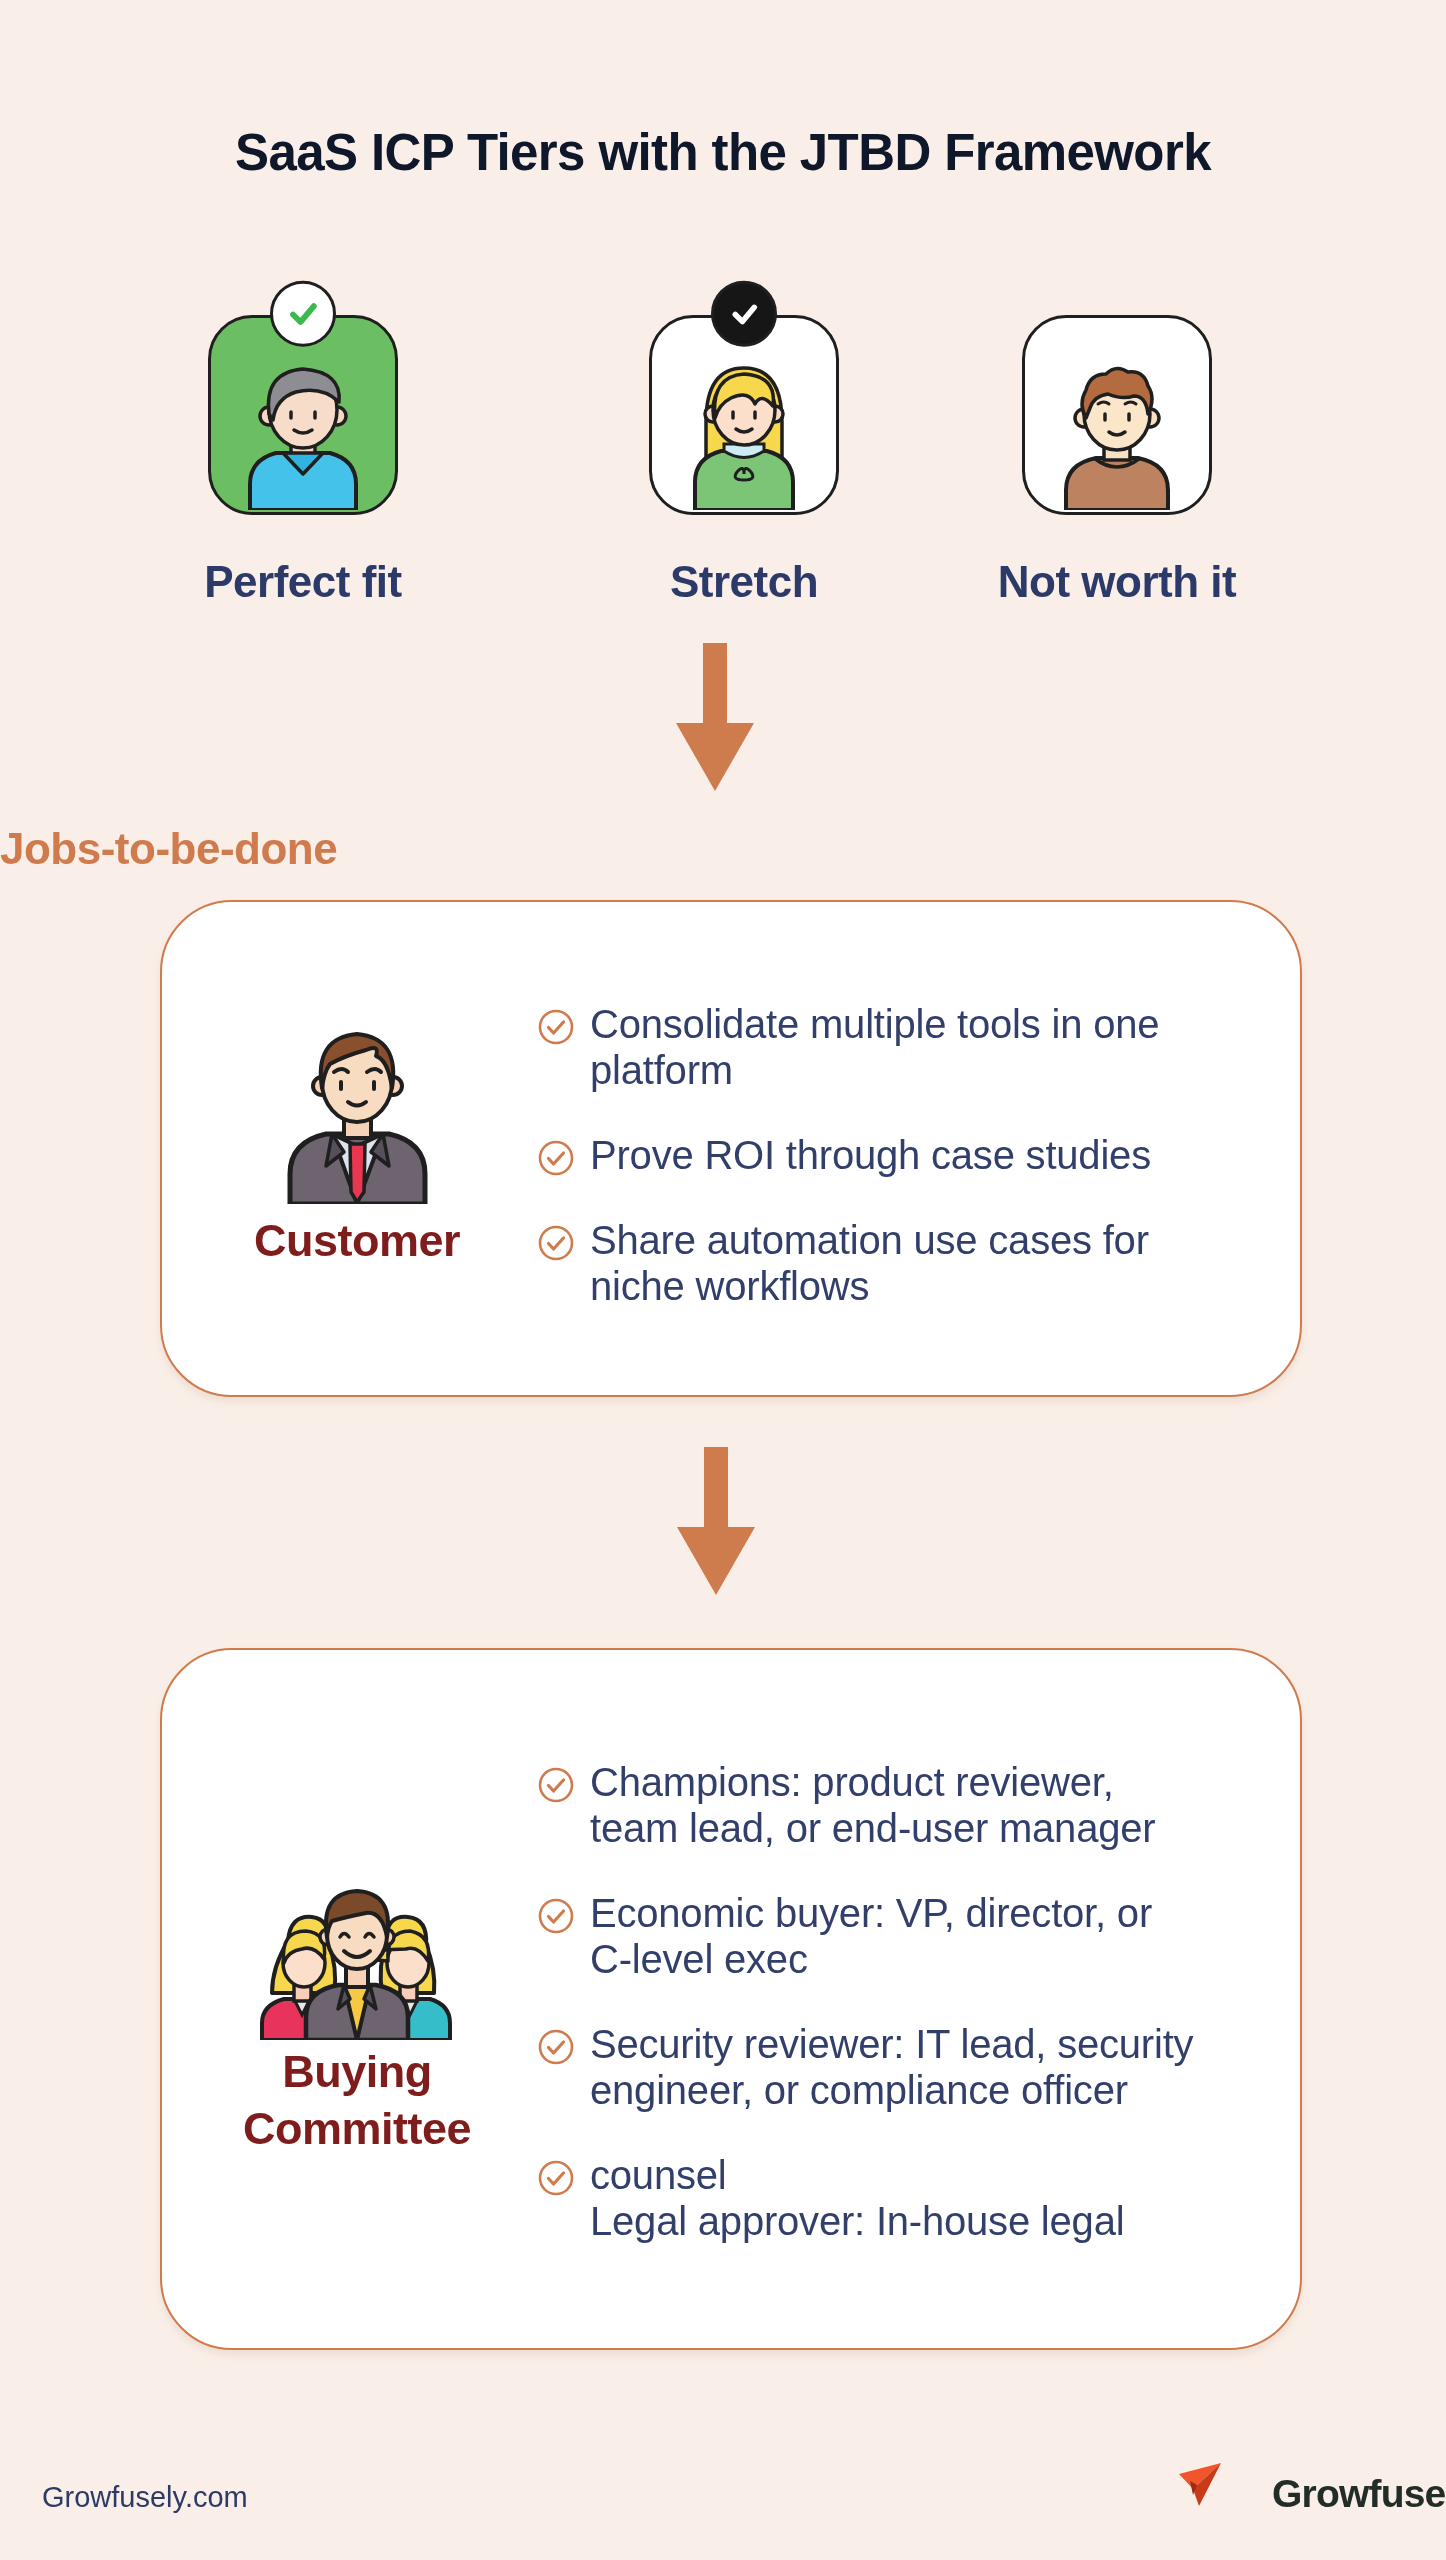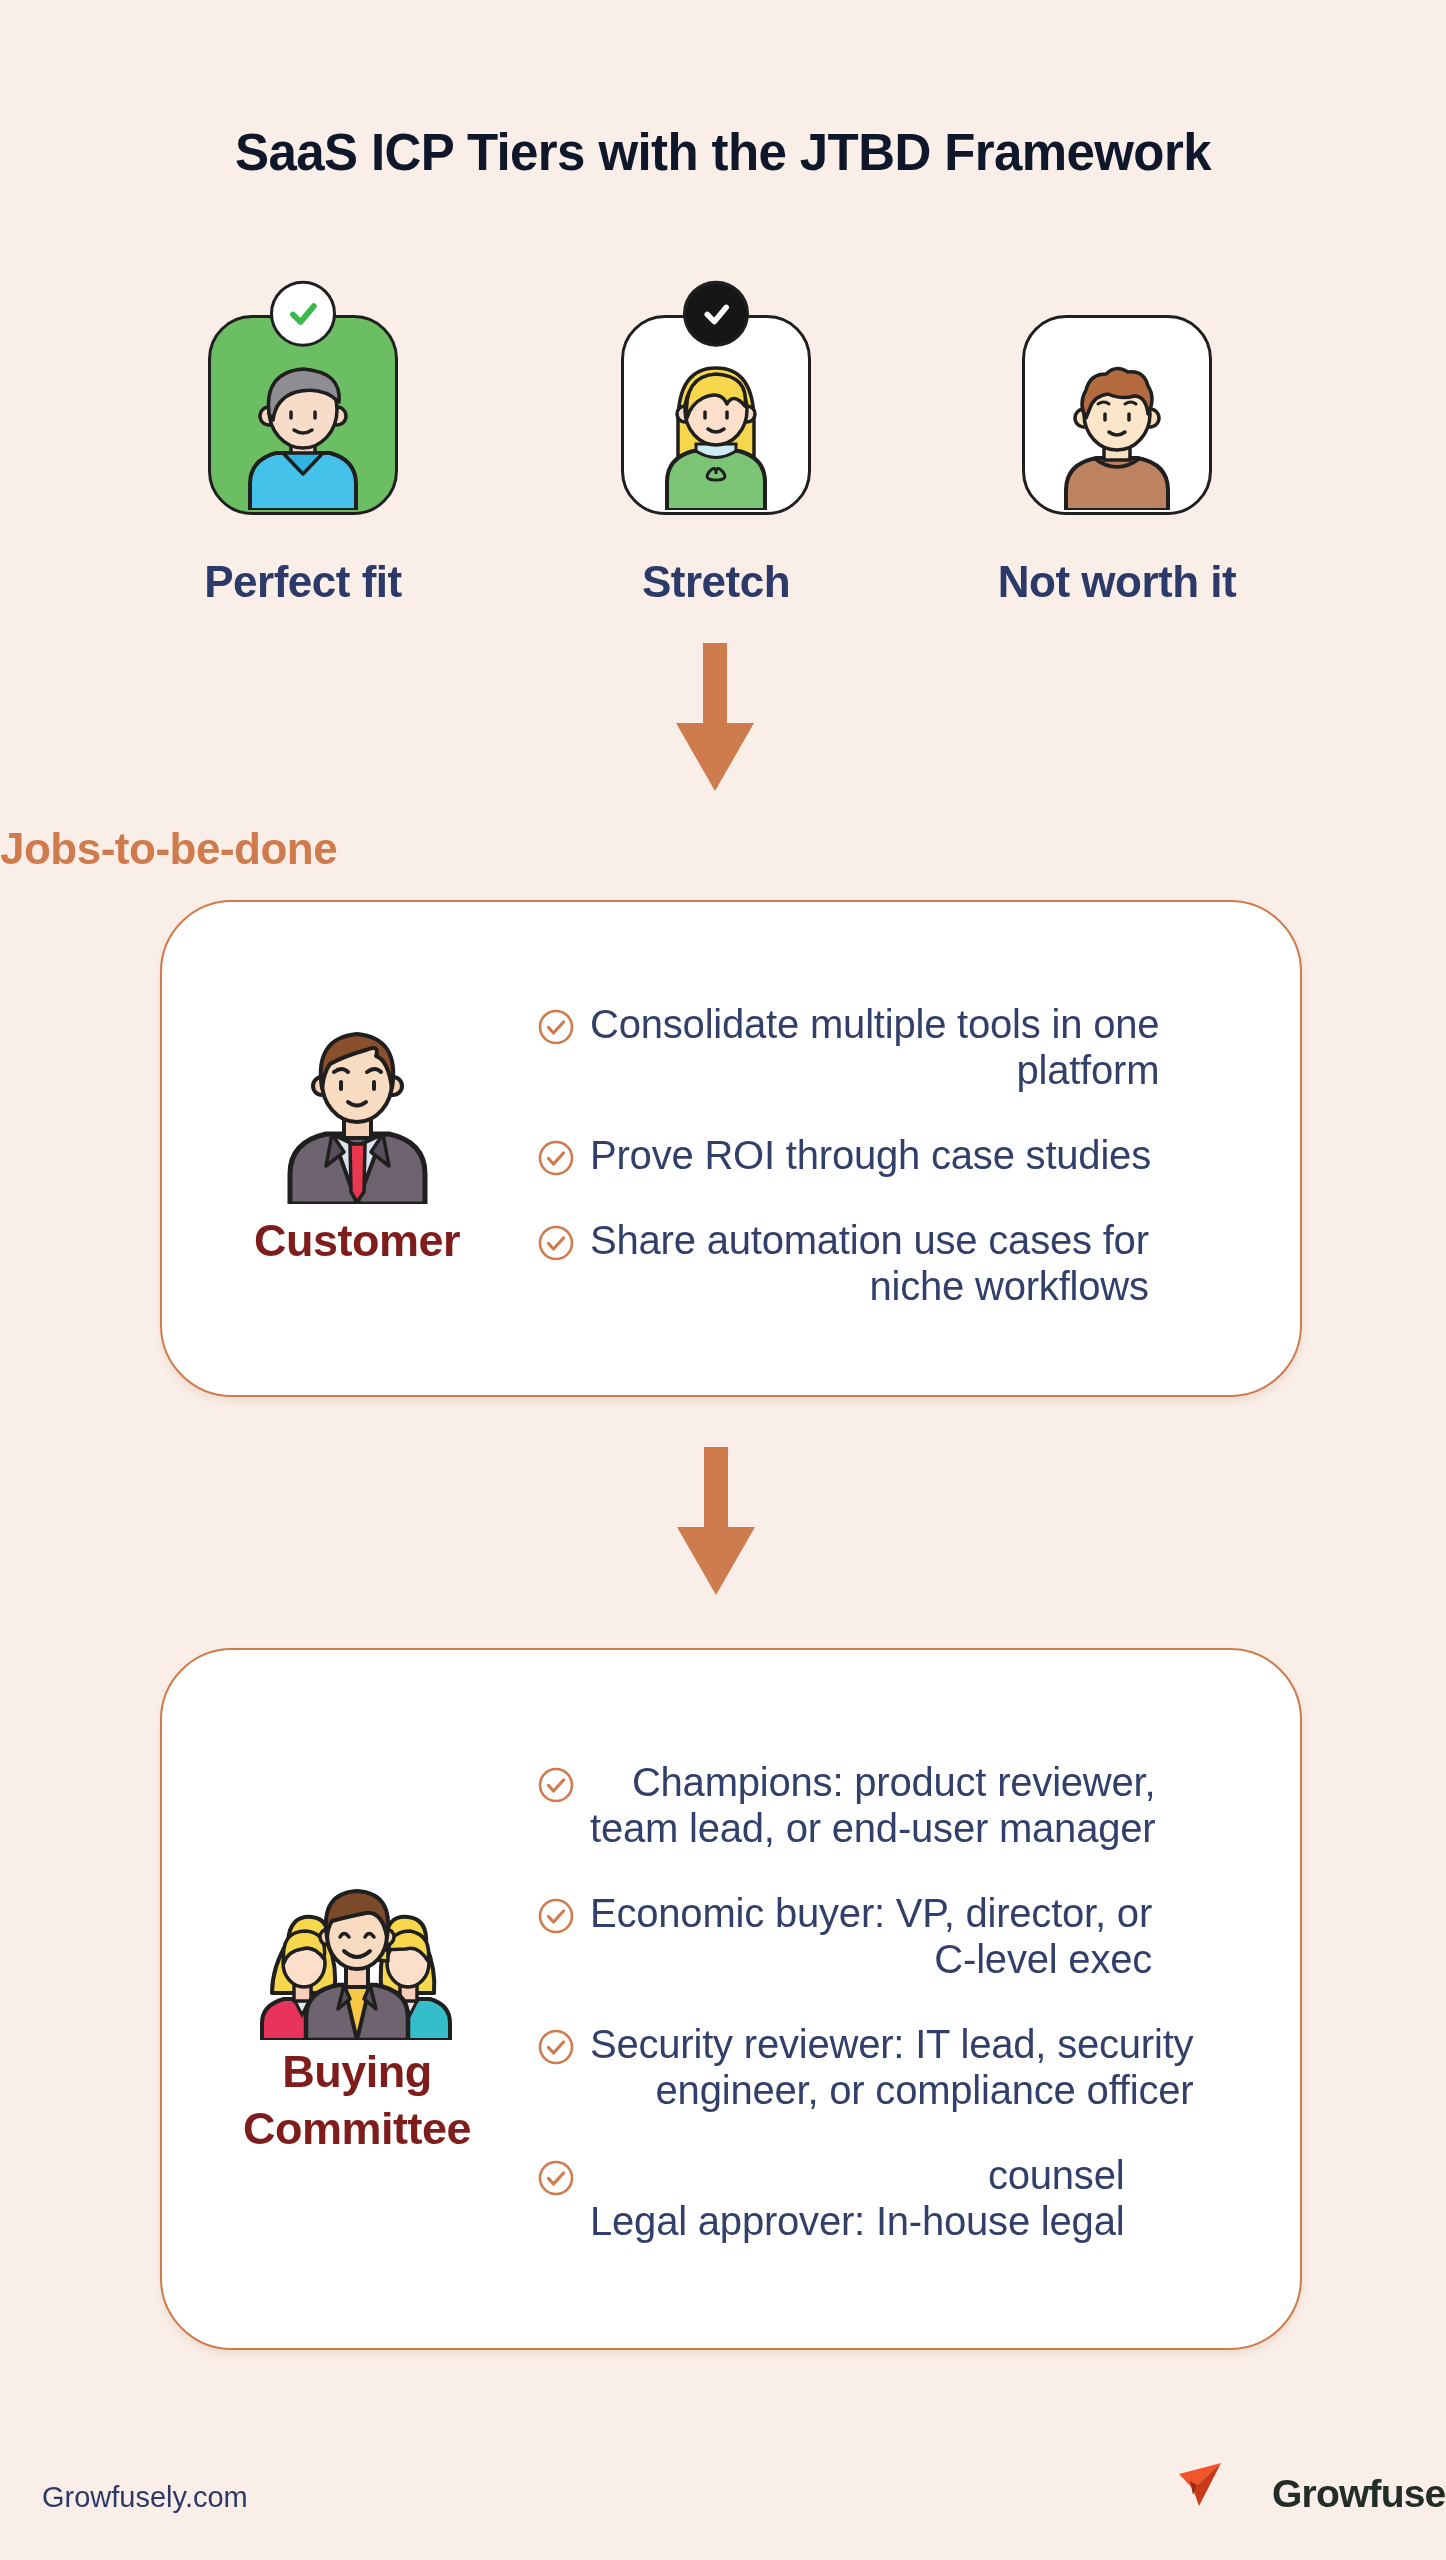--- a/index.html
+++ b/index.html
@@ -5,21 +5,21 @@
   html,body{margin:0;padding:0;background:#FAEFE8;}
   .canvas{position:relative;width:1446px;height:2560px;background:#FAEFE8;
           font-family:"Liberation Sans",sans-serif;overflow:hidden;}
 
   
   .title{position:absolute;left:0;top:123px;width:100%;text-align:center;
          font-size:51px;font-weight:700;color:#0f172a;letter-spacing:-0.6px;}
 
   
   .tier{position:absolute;top:315px;width:190px;}
-  .tier-1{left:208px}.tier-2{left:621px}.tier-3{left:1022px}
+  .tier-1{left:208px}.tier-2{left:649px}.tier-3{left:1022px}
   .tier-card{position:relative;width:190px;height:200px;box-sizing:border-box;
              border:3px solid #1F1F1F;border-radius:44px;background:#FFFFFF;overflow:hidden;}
   .tier-card.green{background:#6CBE63;}
   .tier-avatar{position:absolute;bottom:-2px;left:50%;transform:translateX(-50%);}
   .badge{position:absolute;top:0;left:50%;transform:translate(-50%,-52%);
          width:66px;height:66px;border-radius:50%;border:3px solid #1F1F1F;
          box-sizing:border-box;display:flex;align-items:center;justify-content:center;z-index:2;}
   .badge.white{background:#FFFFFF;}
   .badge.black{background:#161616;}
   .tier-label{margin-top:42px;margin-left:-105px;width:400px;text-align:center;
@@ -47,21 +47,21 @@
   .panel-1 .panel-label{top:310px;}
   .panel-2 .panel-label{top:393px;padding-left:45px;padding-right:45px;box-sizing:border-box;}
 
   .list{position:absolute;left:376px;}
   .panel-1 .list{top:99px;}
   .panel-2 .list{top:109px;}
   .item{display:flex;align-items:flex-start;margin-bottom:39px;}
   .item-icon{width:36px;height:36px;flex:none;margin-right:16px;margin-top:8px;}
   .item-text{font-size:40px;line-height:46px;font-weight:500;color:#333F6B;
              letter-spacing:-0.2px;max-width:700px;}
-  .item-text span{display:block;text-align:right;}
+  .item-text span{display:block;}
 
   
   .footer-site{position:absolute;left:42px;top:2481px;font-size:29px;font-weight:500;color:#2C3A68;}
   .logo{position:absolute;left:1178px;top:2462px;display:flex;align-items:flex-start;gap:47px;}
   .logo-plane{width:44px;height:46px;margin-right:3px;}
   .logo-text{font-size:39px;font-weight:700;color:#232D27;letter-spacing:-0.8px;margin-top:10px;}
 </style>
 </head>
 <body>
 

